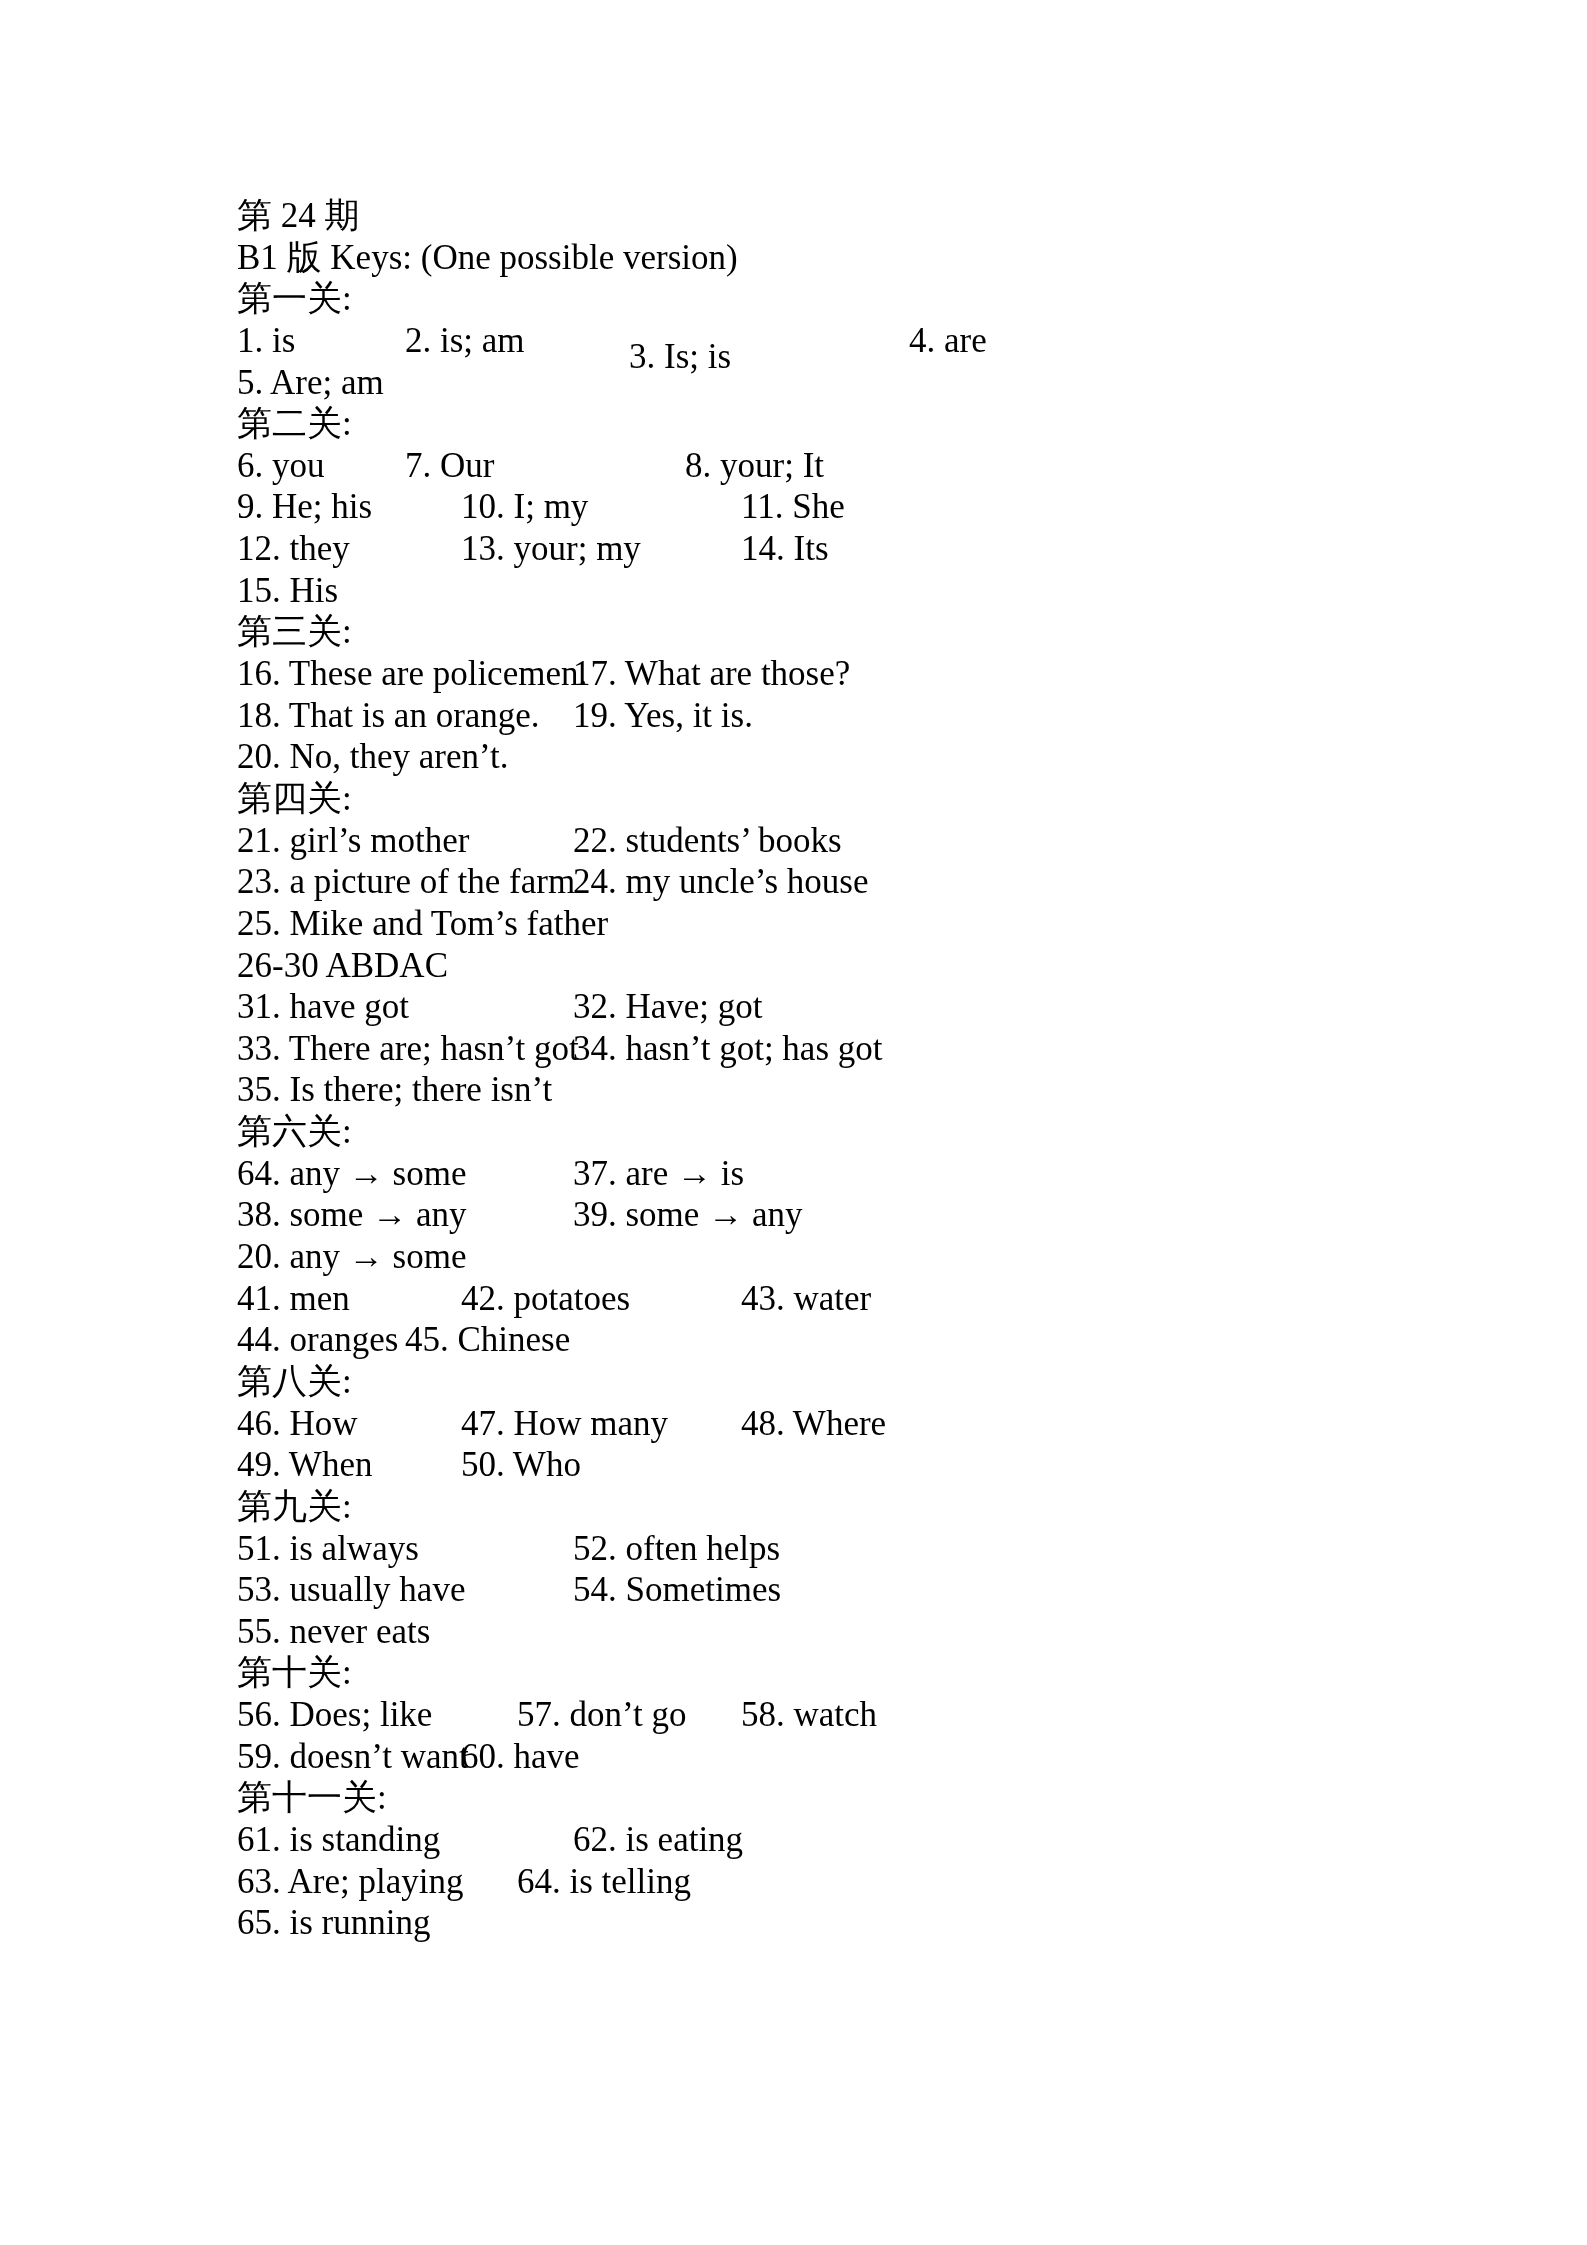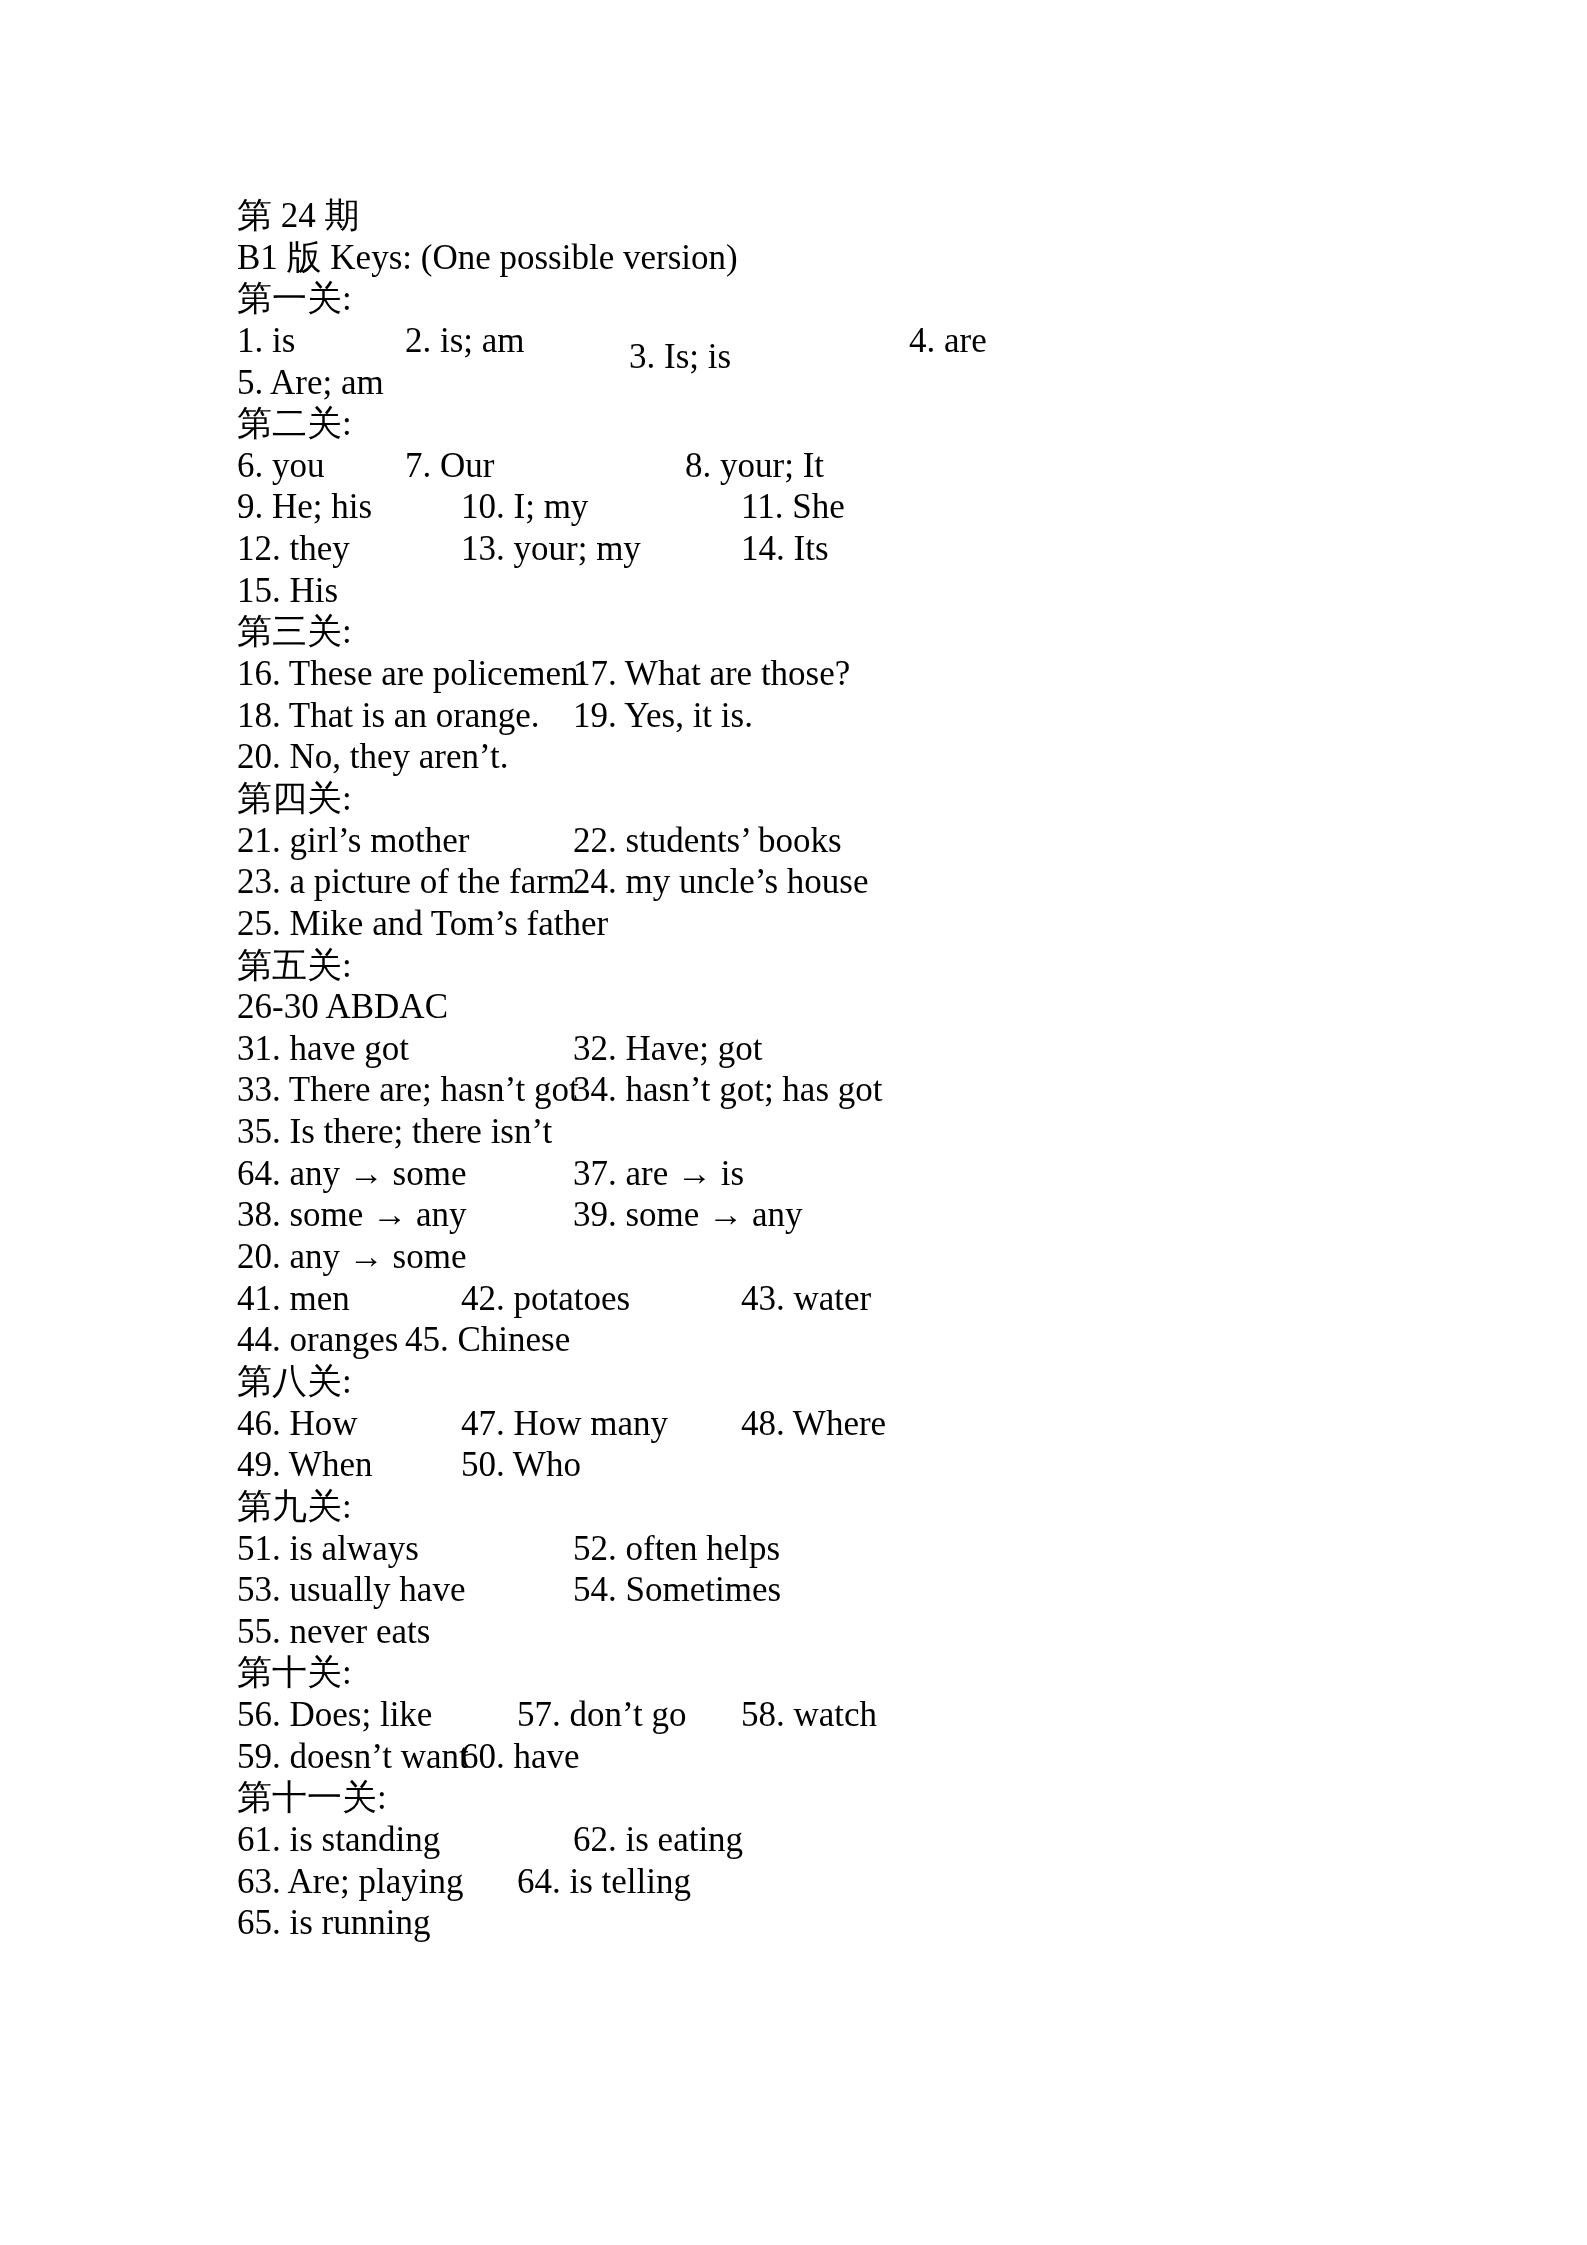--- a/index.html
+++ b/index.html
@@ -96,35 +96,35 @@
         <span class="titem" style="left: 336px;">22. students’ books</span>
       </div>
       <div class="line">
         <span class="titem" style="left: 0px;">23. a picture of the farm</span>
         <span class="titem" style="left: 336px;">24. my uncle’s house</span>
       </div>
       <div class="line">
         <span class="titem" style="left: 0px;">25. Mike and Tom’s father</span>
       </div>
       <div class="line">
-        <span class="titem" style="left: 0px;">第五关:</span>
-      </div>
-      <div class="line">
         <span class="titem" style="left: 0px;">26-30 ABDAC</span>
       </div>
       <div class="line">
         <span class="titem" style="left: 0px;">31. have got</span>
         <span class="titem" style="left: 336px;">32. Have; got</span>
       </div>
       <div class="line">
         <span class="titem" style="left: 0px;">33. There are; hasn’t got</span>
         <span class="titem" style="left: 336px;">34. hasn’t got; has got</span>
       </div>
       <div class="line">
         <span class="titem" style="left: 0px;">35. Is there; there isn’t</span>
+      </div>
+      <div class="line">
+        <span class="titem" style="left: 0px;">第六关:</span>
       </div>
       <div class="line">
         <span class="titem" style="left: 0px;">64. any → some</span>
         <span class="titem" style="left: 336px;">37. are → is</span>
       </div>
       <div class="line">
         <span class="titem" style="left: 0px;">38. some → any</span>
         <span class="titem" style="left: 336px;">39. some → any</span>
       </div>
       <div class="line">

